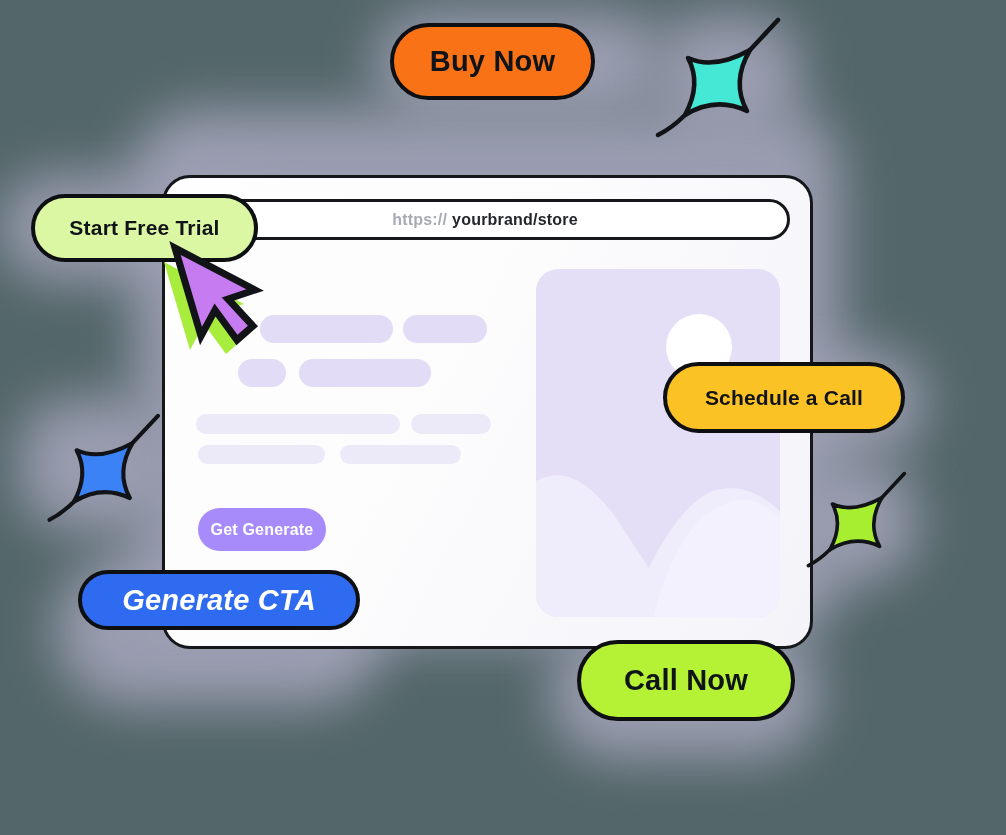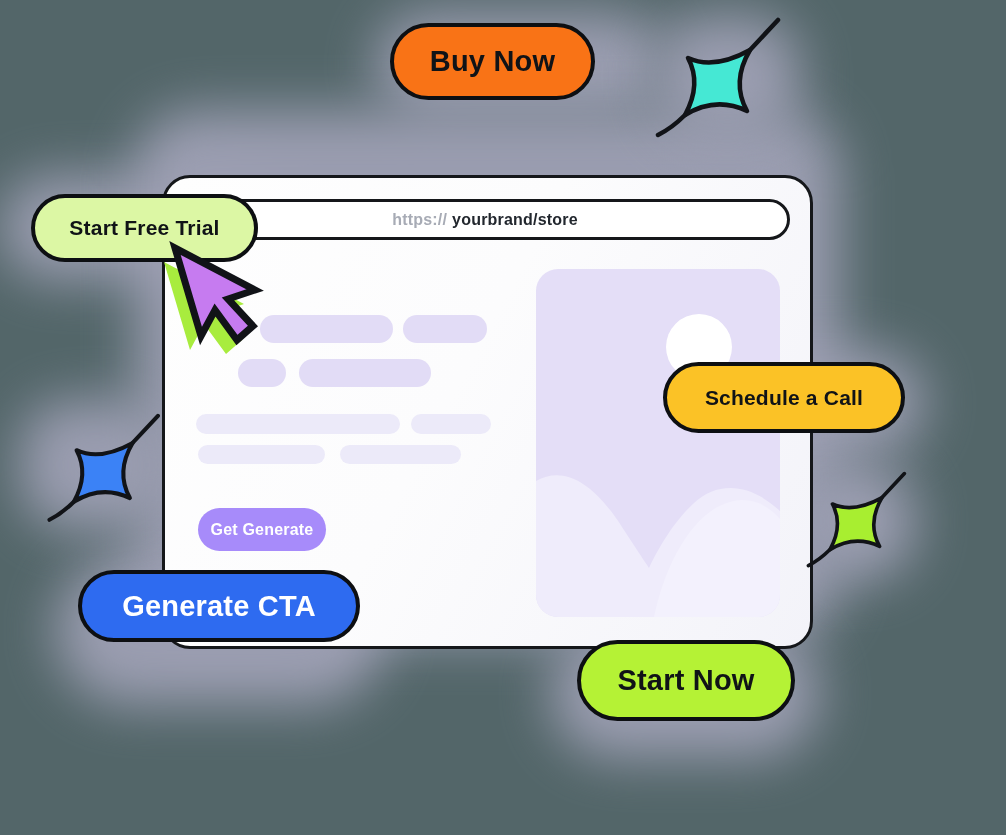--- a/index.html
+++ b/index.html
@@ -50,21 +50,21 @@
   .pill {
     position:absolute; z-index:4; border:4px solid #0d0f12; border-radius:999px;
     display:flex; align-items:center; justify-content:center;
     font-family:"Liberation Sans",sans-serif; font-weight:700; letter-spacing:.2px; cursor:pointer;
   }
   .pill.big { font-size:29px; }
   .pill.small { font-size:21px; }
   #pill-buy { left:390px; top:23px; width:205px; height:77px; }
   #pill-sft { left:31px; top:194px; width:227px; height:68px; }
   #pill-sched { left:663px; top:362px; width:242px; height:71px; }
-  #pill-gen { left:78px; top:570px; width:282px; height:72px; }
+  #pill-gen { left:78px; top:570px; width:282px; height:60px;font-style:italic; }
   #pill-join { left:577px; top:640px; width:218px; height:81px; }
 
   .sparkle { position:absolute; z-index:3; overflow:visible; }
   .sp-outline { fill:none; stroke:#111317; stroke-width:4.5; stroke-linecap:round; }
   .sp-body { stroke:#111317; stroke-width:4.5; stroke-linejoin:round; }
 
   .cursor { position:absolute; left:165px; top:244px; width:105px; height:112px; z-index:6; overflow:visible; }
 </style>
 </head>
 <body>
@@ -124,20 +124,20 @@
   </svg>
   <svg class="sparkle" style="left:802px;top:462px;width:112px;height:112px" viewBox="0 0 140 135">
     <path class="sp-outline" d="M100,42 Q113,28 128,12 M35,107 Q22,120 8,127"></path>
     <path class="sp-body" d="M38,50 Q64,62 100,42 Q81,74 97,103 Q66,88 35,107 Q52,76 38,50 Z" style="fill: rgb(168, 238, 48);"></path>
   </svg>
 
   <button class="pill big" id="pill-buy" style="background-color: #f97316; color: rgb(16, 19, 23);">Buy Now</button>
   <button class="pill small" id="pill-sched" style="background-color: rgb(251, 194, 38); color: rgb(16, 19, 23);">Schedule a Call</button>
   <button class="pill small" id="pill-sft" style="background-color: rgb(220, 247, 164); color: rgb(16, 19, 23);">Start Free Trial</button>
   <button class="pill big" id="pill-gen" style="background-color: rgb(46, 107, 240); color: rgb(255, 255, 255);">Generate CTA</button>
-  <button class="pill big" id="pill-join" style="background-color: rgb(181, 242, 53); color: rgb(16, 19, 23);">Start Now</button>
+  <button class="pill big" id="pill-join" style="background-color: rgb(181, 242, 53); color: rgb(16, 19, 23);">Call Now</button>
 
   <svg class="cursor" viewBox="0 0 105 112">
     <path transform="translate(-11,14)" d="M10,4 L36,92 L50,66 L72,96 L88,82 L63,55 L90,46 Z" style="fill: rgb(168, 236, 62);"></path>
     <path d="M10,4 L36,92 L50,66 L72,96 L88,82 L63,55 L90,46 Z" stroke-width="7" stroke-linejoin="miter" style="fill: rgb(198, 123, 240); stroke: rgb(17, 19, 23);"></path>
   </svg>
 
 </div>
 
 </body></html>

